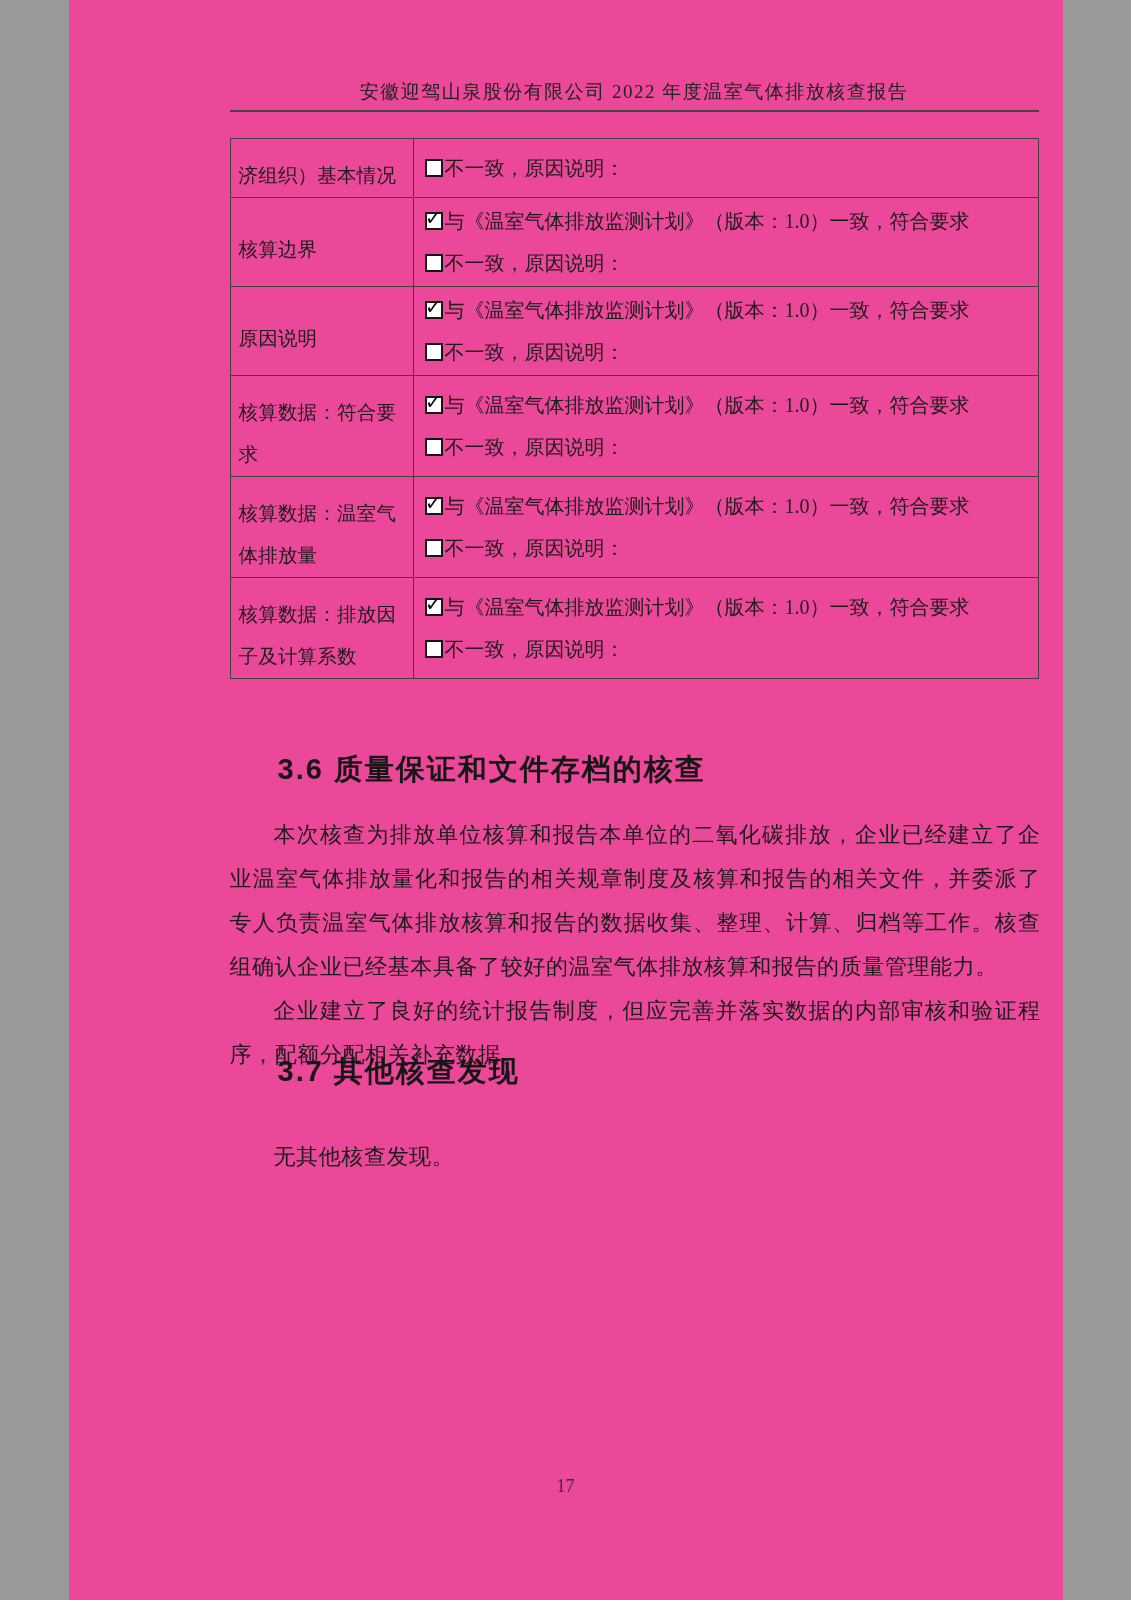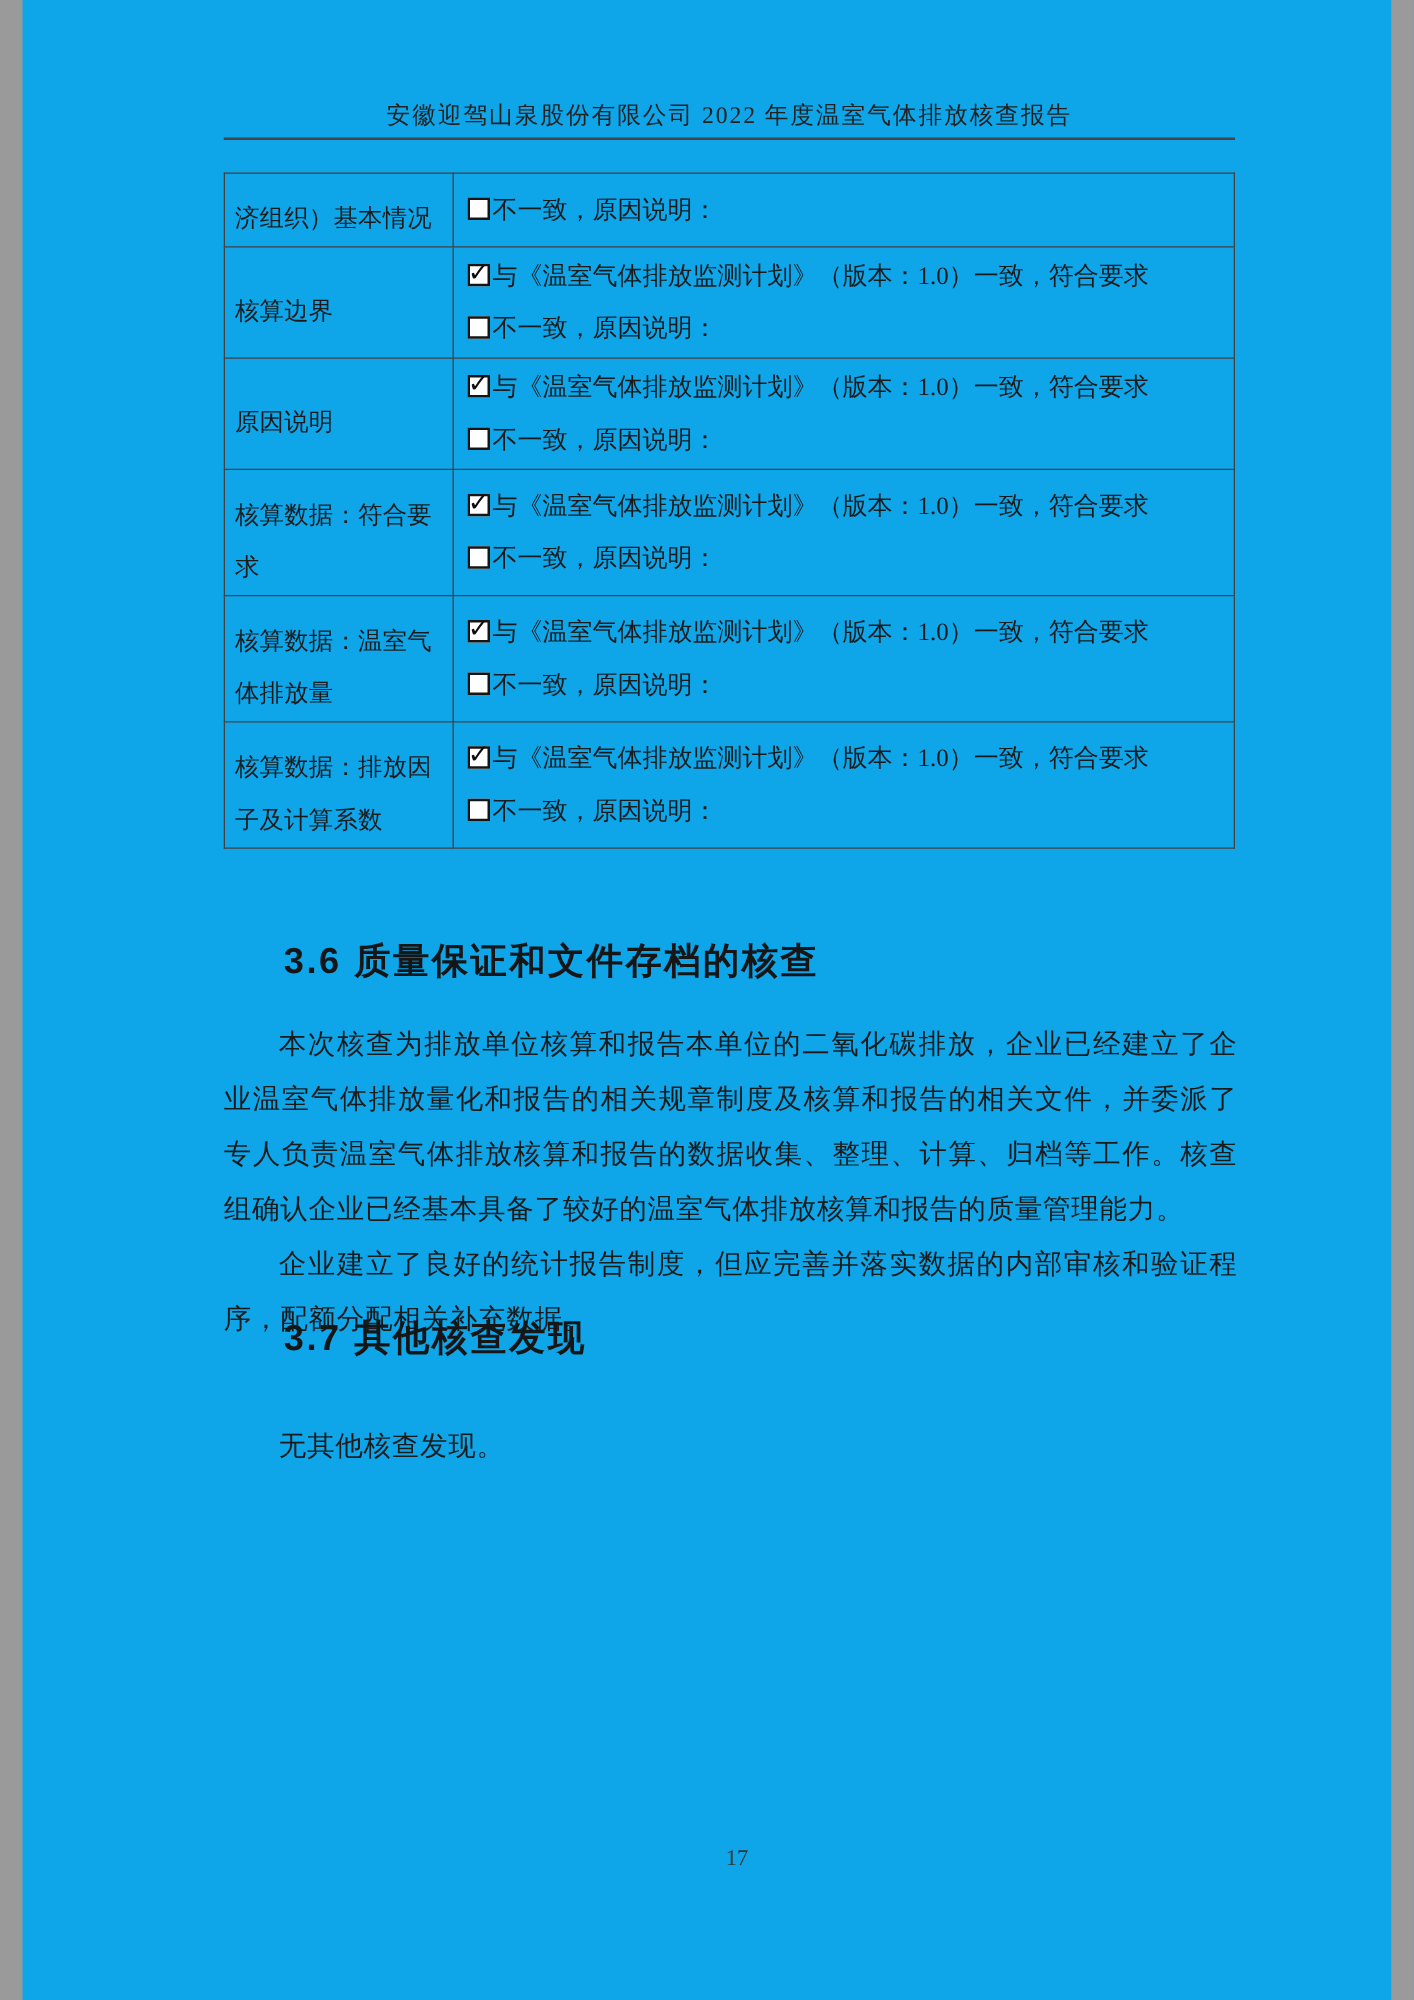--- a/index.html
+++ b/index.html
@@ -1,19 +1,19 @@
 <!DOCTYPE html>
 <html><head>
 <meta charset="utf-8">
 <style>
   html,body{margin:0;padding:0;background:#9a9a9a;}
   .page{
     position:relative;
-    width:1095px;height:1600px;
-    background:#0ea5e9;
+    width:994px;height:1600px;
+    background:#ec4899;
     margin:0 auto;
     font-family:"Liberation Serif","DejaVu Serif",serif;
     color:#1b1b1b;
     overflow:hidden;
   }
 
   
   .header-title{
     position:absolute;top:79px;left:161px;width:809px;
     text-align:center;font-size:19px;letter-spacing:1.5px;
@@ -76,21 +76,21 @@
     font-size:22px;line-height:44px;letter-spacing:0.6px;
     text-align:justify;color:#1b1b1b;
   }
   .paras p{margin:0;text-indent:2em;}
   .body36{top:813px;}
   .body37{top:1135px;}
 
   
   .page-number{
     position:absolute;top:1476px;left:0;width:100%;
-    text-align:center;font-size:18px;color:#333;padding-left:24px;
+    text-align:center;font-size:18px;color:#333;
   }
 </style>
 </head>
 <body>
 
 <div class="page">
 
   <div class="header-title">安徽迎驾山泉股份有限公司 2022 年度温室气体排放核查报告</div>
   <div class="header-rule"></div>
 

